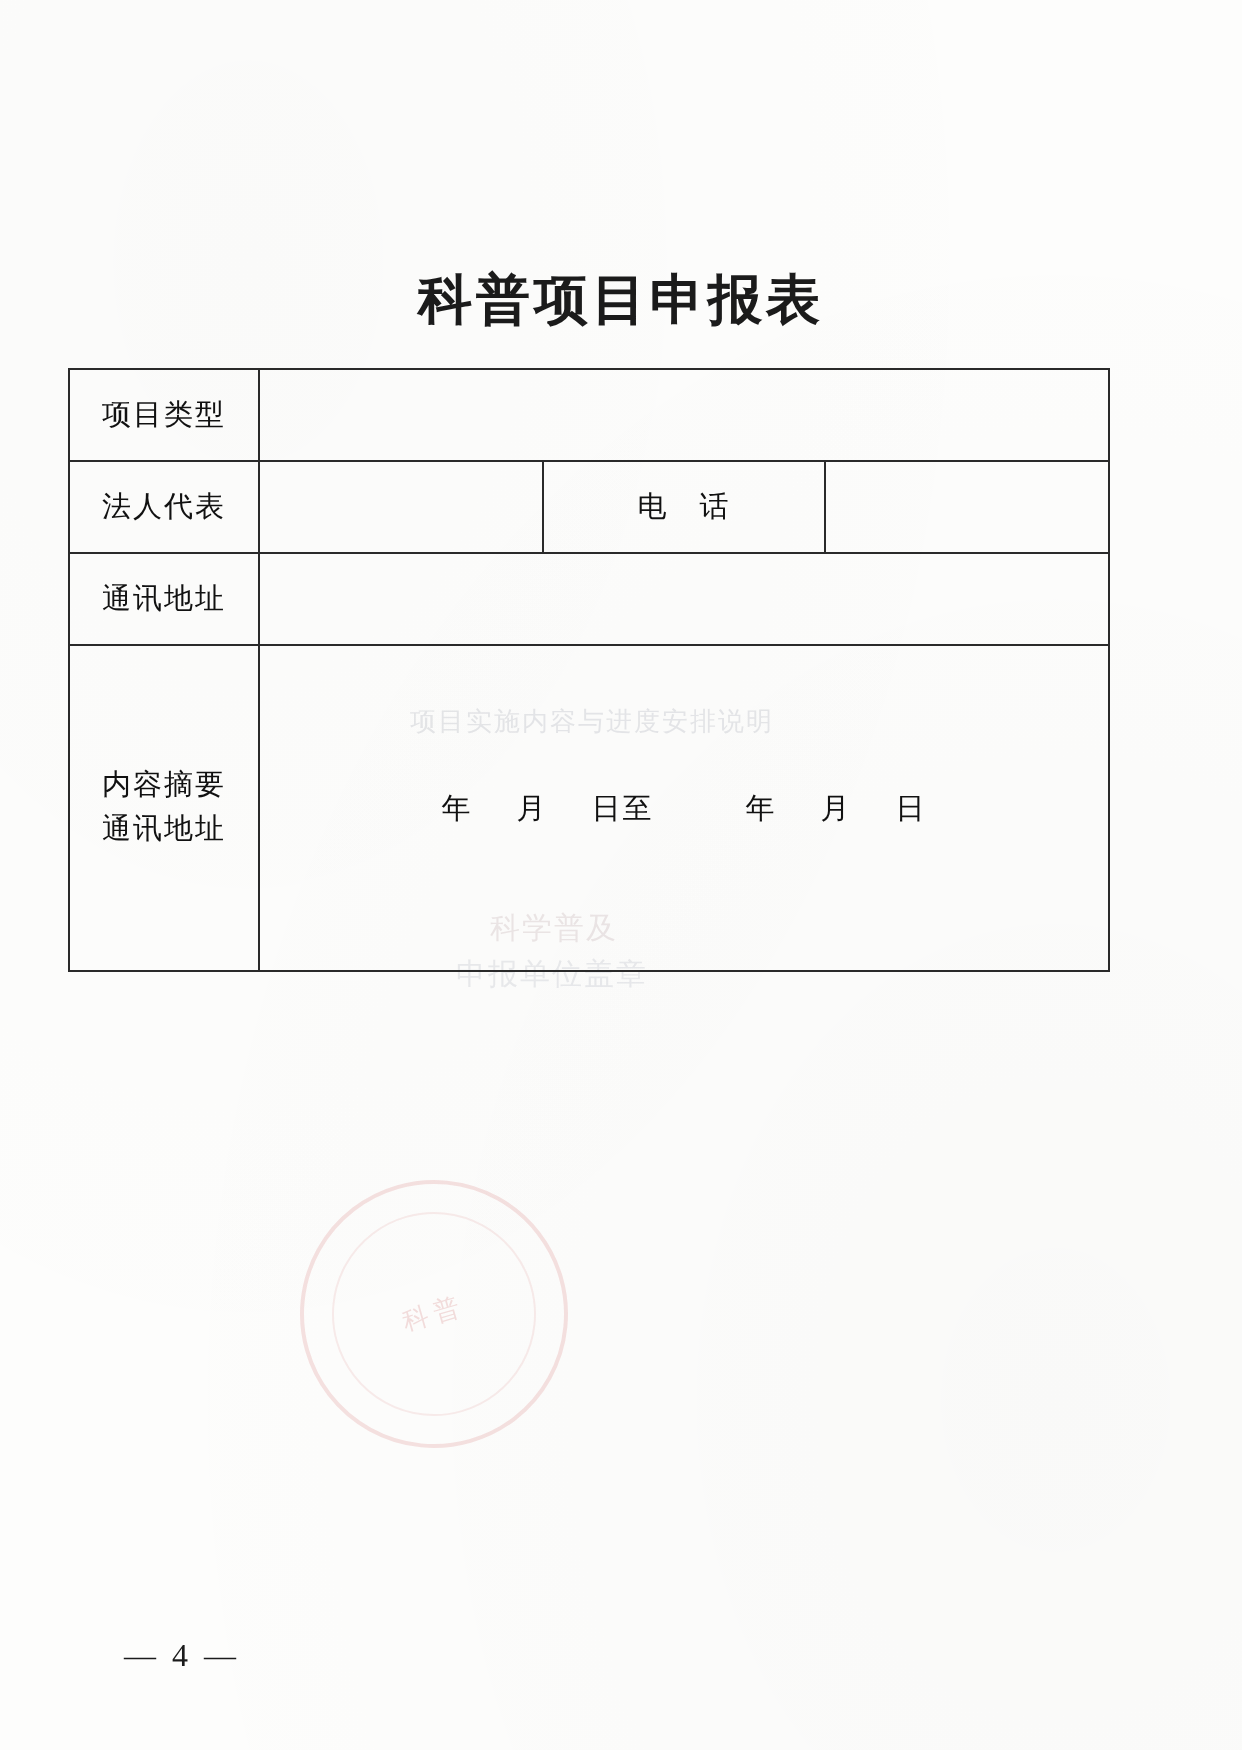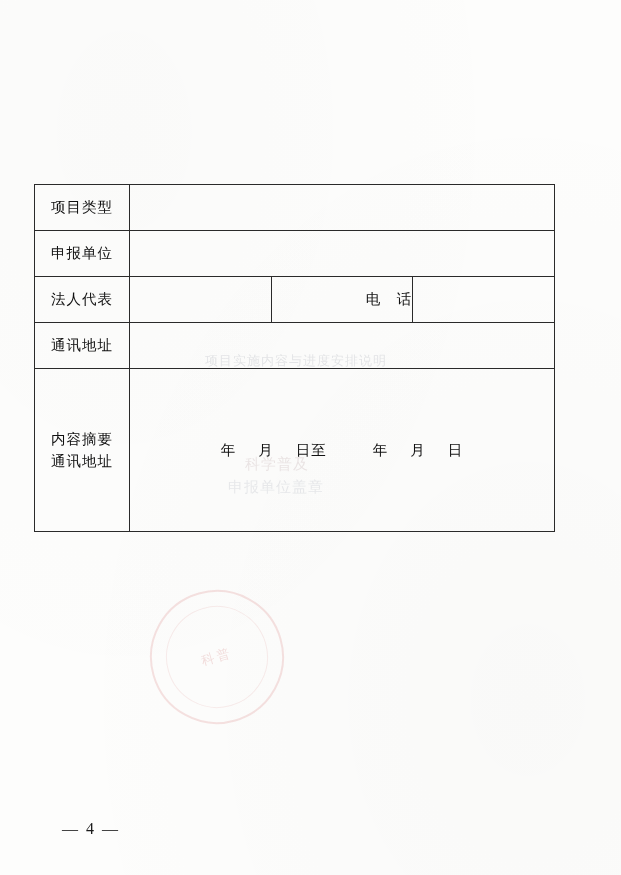--- a/index.html
+++ b/index.html
@@ -61,21 +61,21 @@
     letter-spacing: 1px;
     white-space: nowrap;
   }
   .row-h {
     height: 46px;
   }
   .col-label { width: 94px; }
   .cell-blank { background: transparent; }
 
   .sub-label {
-    text-align: right;
+    text-align: center;
     letter-spacing: 1px;
     white-space: nowrap;
   }
   .summary-label {
     text-align: center;
     letter-spacing: 1px;
     vertical-align: middle;
   }
   .summary-body {
     text-align: center;
@@ -161,29 +161,26 @@
 
   <div class="bleed bleed-1">项目实施内容与进度安排说明</div>
   <div class="bleed bleed-2">科学普及</div>
   <div class="bleed bleed-3">申报单位盖章</div>
 
   <div class="seal">
     <div class="seal-inner"></div>
     <div class="seal-text">科普</div>
   </div>
 
+  <div class="doc-title">科普项目申报表</div>
 
   <table class="form">
     <tbody>
       <tr class="row-h">
         <td class="lbl col-label">项目类型</td>
-        <td class="cell-blank" colspan="3"></td>
-      </tr>
-      <tr class="row-h">
-        <td class="lbl col-label">申报单位</td>
         <td class="cell-blank" colspan="3"></td>
       </tr>
       <tr class="row-h">
         <td class="lbl col-label">法人代表</td>
         <td class="cell-blank" style="width:186px"></td>
         <td class="sub-label" style="width:81px">电　话</td>
         <td class="cell-blank"></td>
       </tr>
       <tr class="row-h">
         <td class="lbl col-label">通讯地址</td>

